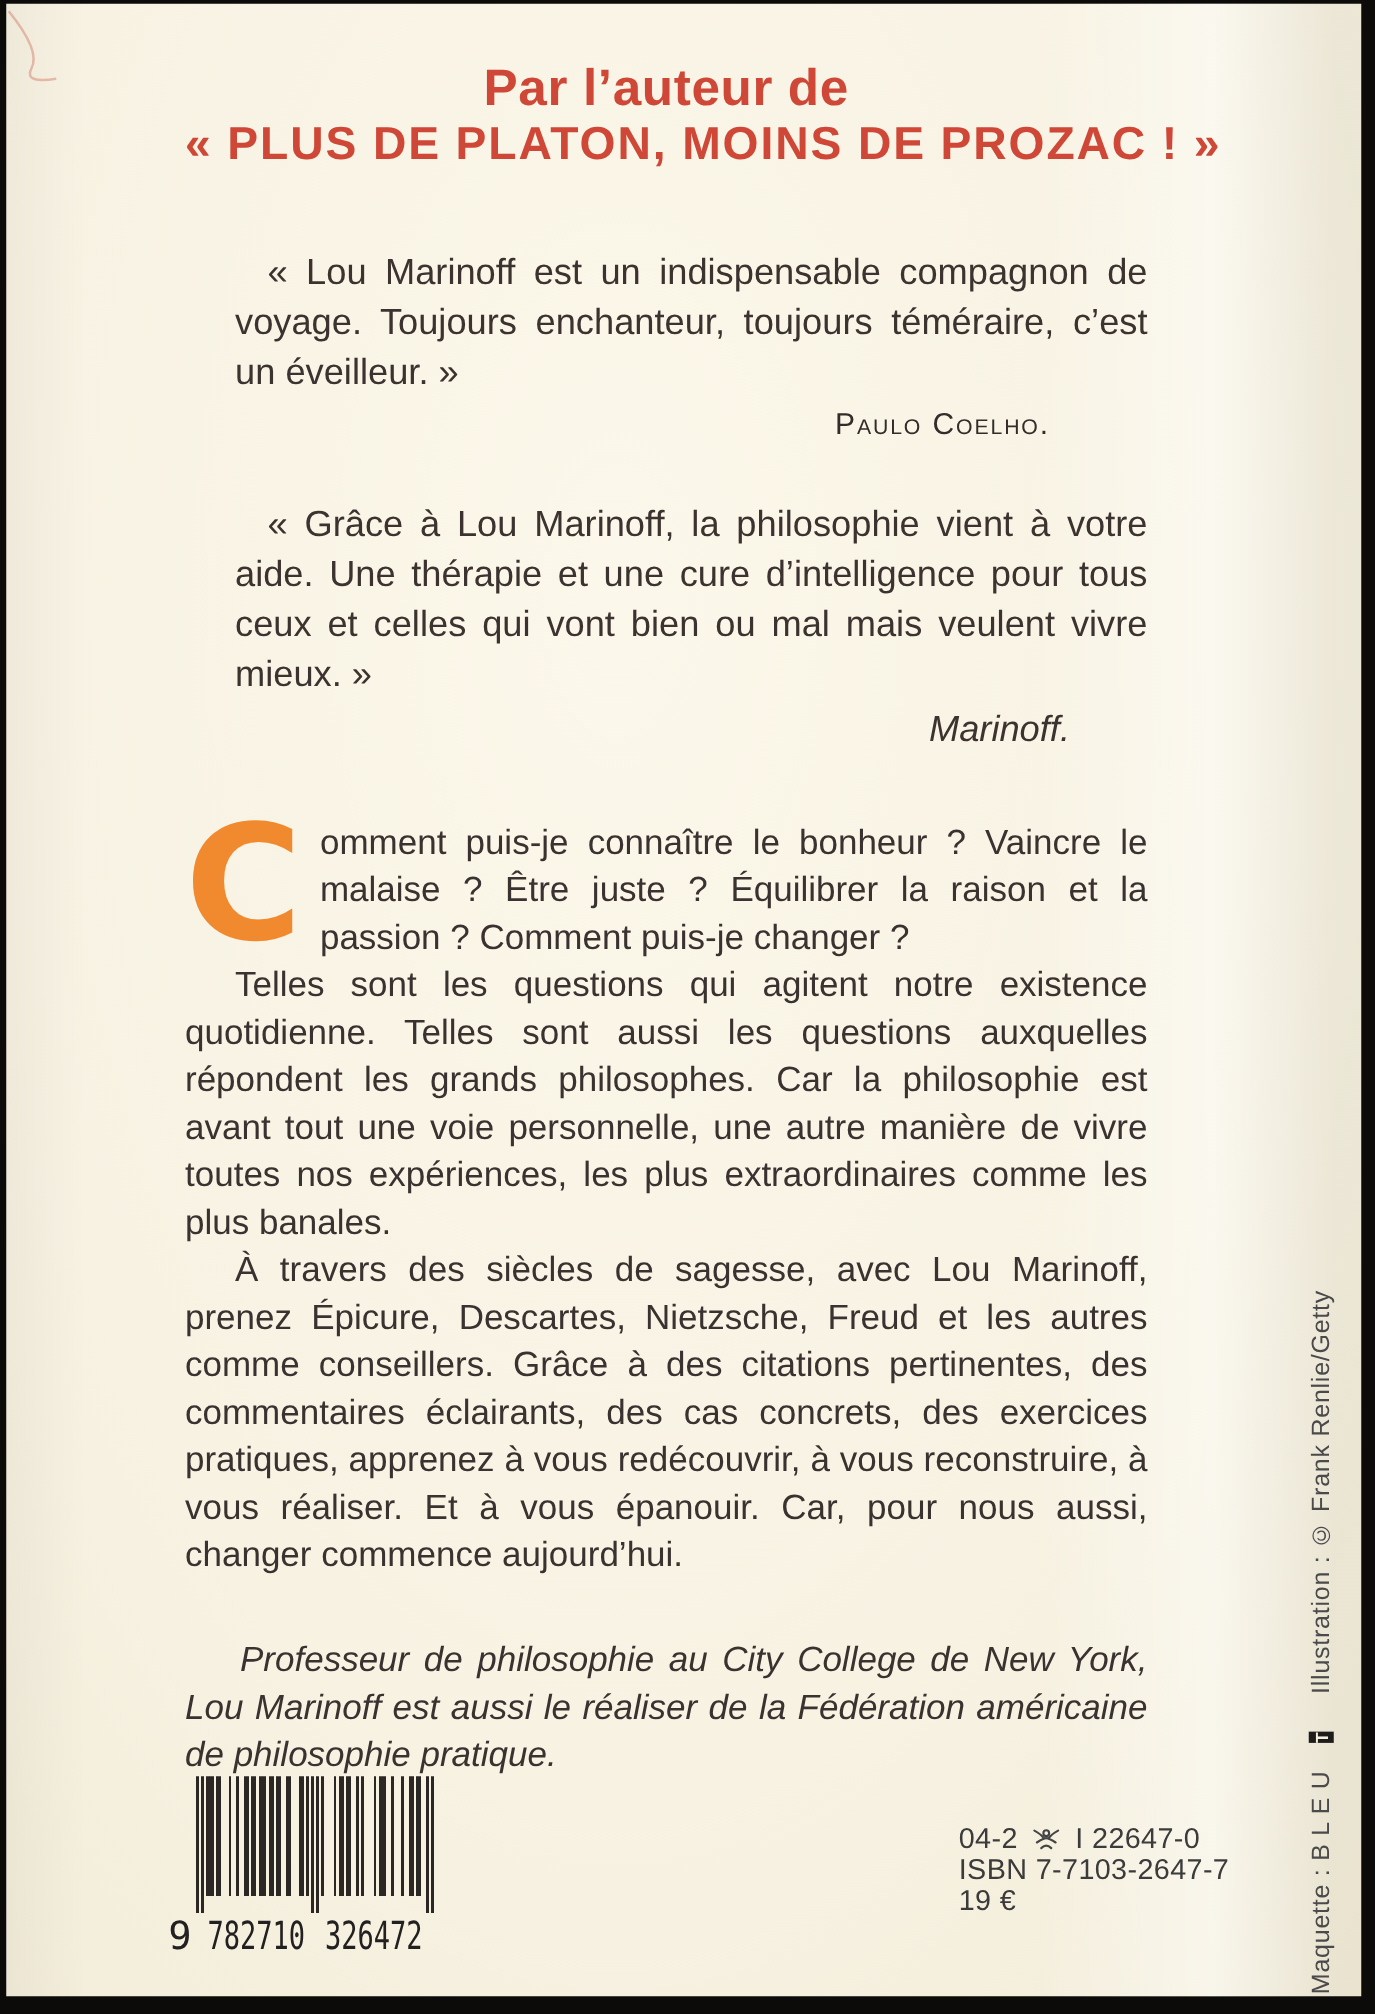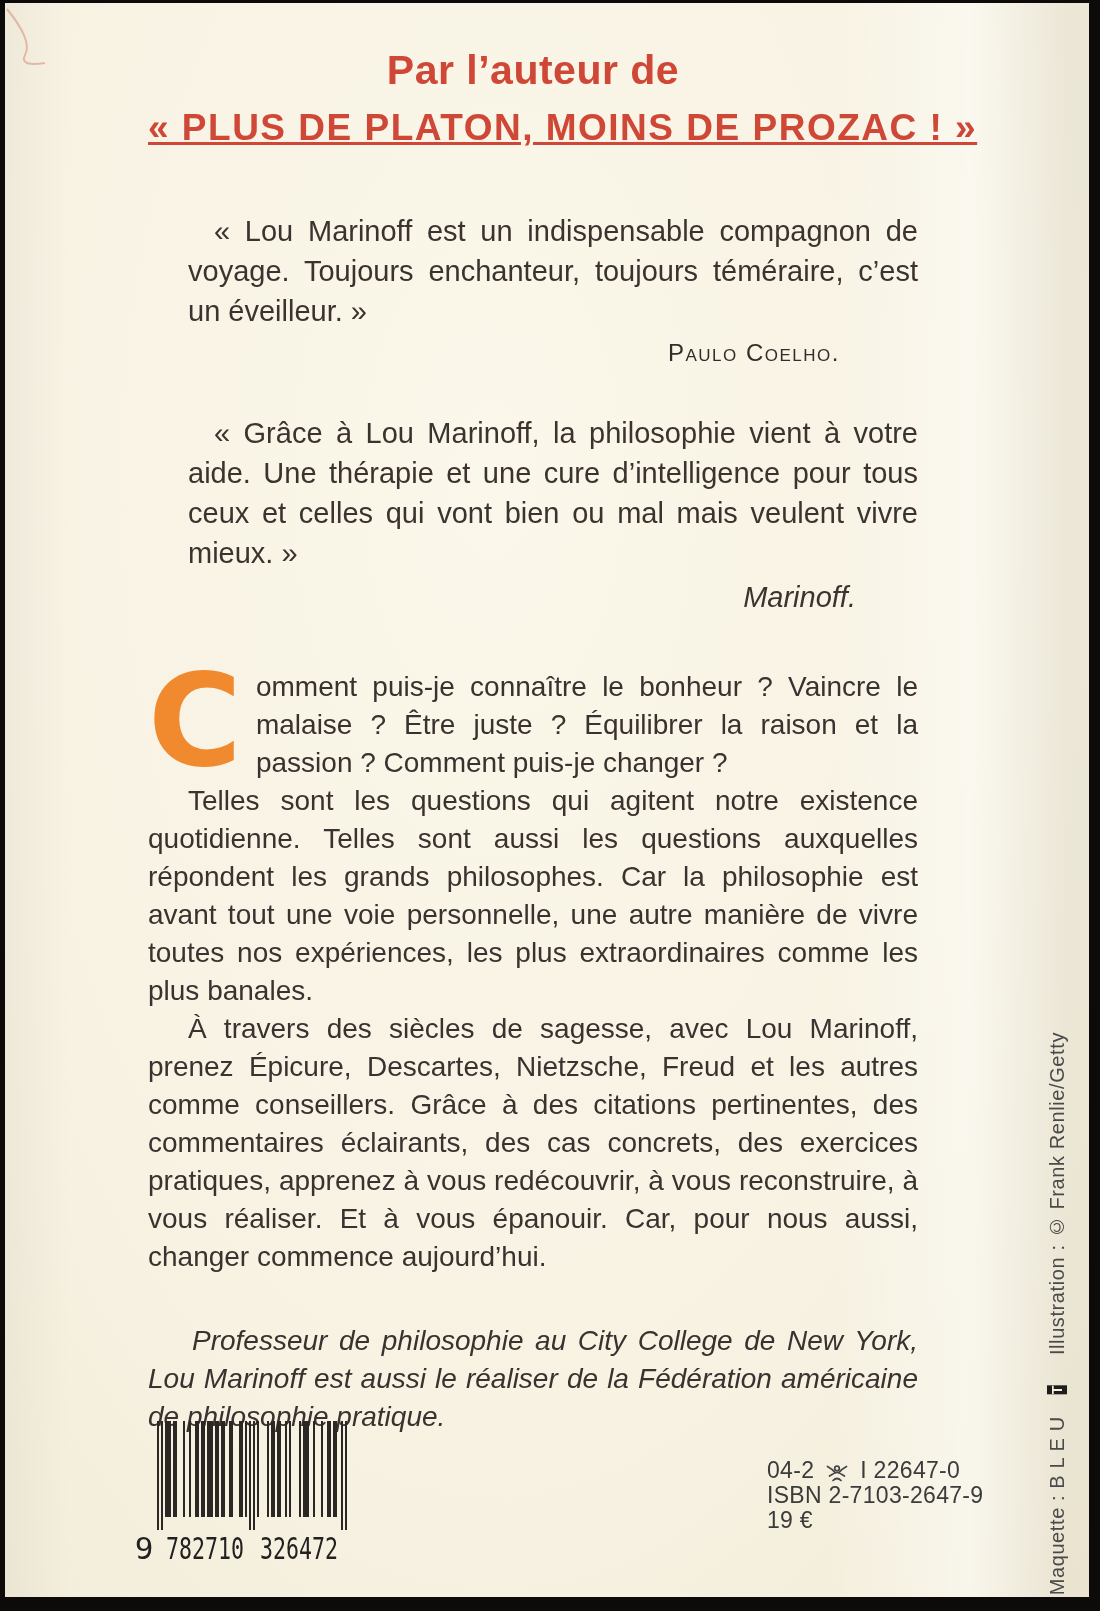--- a/index.html
+++ b/index.html
@@ -36,23 +36,21 @@
     color:var(--accent-red);
     text-align:center;
     letter-spacing:.5px;
   }
   .hdr2{
     font-size:37px;
     font-weight:bold;
     color:var(--accent-red);
     text-align:center;
     letter-spacing:1.5px;
-    margin-top:13px;
     white-space:nowrap;
-    text-decoration:underline;
   }
   .quote{margin-top:62px;}
   .quote + .quote{margin-top:46px;}
   .quote-text{
     font-size:29px;
     line-height:40px;
     margin-left:40px;
     text-indent:26px;
     text-align:justify;
     color:#3c3330;
@@ -102,21 +100,21 @@
   .barcode{position:absolute;left:126px;top:1418px;}
   .pubinfo{
     position:absolute;
     left:762px; top:1455px;
     font-size:23px;
     line-height:25px;
     color:#3b3b3b;
     letter-spacing:.3px;
     white-space:nowrap;
   }
-  .publine{display:flex;align-items:flex-end;gap:9px;}
+  .publine{display:flex;align-items:center;gap:9px;}
   .pubmark{display:inline-flex;align-items:center;margin:0 2px;}
   .side-credits{
     position:absolute;
     right:20px; bottom:2px;
     writing-mode:vertical-rl;
     transform:rotate(180deg);
     white-space:nowrap;
     font-size:20px;
     letter-spacing:.6px;
     color:var(--muted);
@@ -231,21 +229,21 @@
           <g fill="none" stroke="#454545" stroke-width="1.7" stroke-linecap="round">
             <circle cx="12" cy="5.5" r="2.3"></circle>
             <path d="M2.5 3.5 Q8 6.5 10 9.5 M21.5 3.5 Q16 6.5 14 9.5"></path>
             <path d="M4.5 13 Q10 9.5 12 9.5 Q14 9.5 19.5 13"></path>
             <path d="M8 17.5 Q12 13.5 16 17.5"></path>
           </g>
         </svg>
       </span>
       <span>I 22647-0</span>
     </div>
-    <div class="publine">ISBN 2-7103-2647-9</div>
+    <div class="publine">ISBN 7-7103-2647-7</div>
     <div class="publine">19&nbsp;€</div>
   </div>
 
   <div class="side-credits">
     <span>Maquette&nbsp;: B L E U</span><span class="bleu-logo">T</span><span>Illustration&nbsp;: © Frank Renlie/Getty</span>
   </div>
 
 </div>
 
 </body></html>

